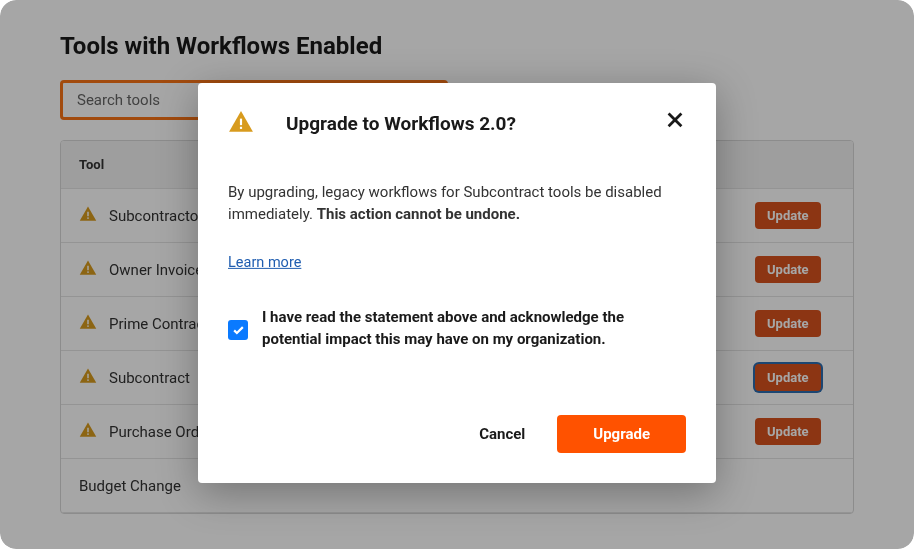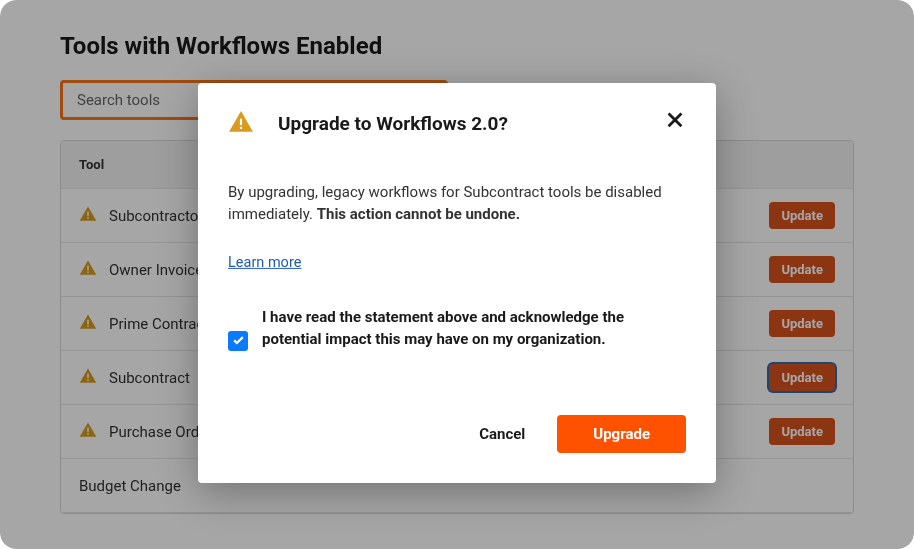--- a/index.html
+++ b/index.html
@@ -9,33 +9,33 @@
 .page-title{font-size:24px;font-weight:700;color:#1a1a1a;margin-bottom:20px}
 .search-wrap{position:relative;width:388px;margin-bottom:20px}
 .search-input{width:100%;height:40px;border:3px solid #f97316;border-radius:4px;padding:0 40px 0 14px;font-size:15px;color:#666;background:#fff}
 .search-input::placeholder{color:#666}
 .search-icon{position:absolute;right:12px;top:50%;transform:translateY(-50%);color:#555}
 .table{border:1px solid #d8d8d8;border-radius:4px;overflow:hidden}
 .thead,.trow{display:flex;align-items:center;border-bottom:1px solid #e3e3e3;padding:0 18px;height:54px}
 .thead{background:#f3f3f3;height:48px;font-size:13px;font-weight:700;color:#333}
 .col-tool{flex:1;display:flex;align-items:center;gap:12px}
 .col-status{width:170px;font-size:15px;color:#333}
-.col-action{width:80px;display:flex;justify-content:flex-end}
+.col-action{width:80px;display:flex;justify-content:flex-start}
 .trow .tool-text{font-size:15px;color:#333}
 .warn-tri{color:#d89b1e}
 .btn-update{background:#d8521e;color:#fff;border:none;border-radius:4px;padding:6px 12px;font-size:13px;font-weight:700;cursor:pointer}
 .btn-update.active{box-shadow:0 0 0 2px #2b6cb0}
 .modal{position:absolute;left:50%;top:50%;transform:translate(-50%,-48%);width:518px;background:#fff;border-radius:4px;box-shadow:0 10px 40px rgba(0,0,0,.3);padding:26px 30px 30px;z-index:10}
-.modal-head{display:flex;align-items:center;gap:24px;margin-bottom:42px;position:relative}
+.modal-head{display:flex;align-items:center;gap:32px;margin-bottom:42px;position:relative}
 .modal-title{font-size:19px;font-weight:700;color:#1a1a1a}
 .modal-close{position:absolute;right:0;top:0;cursor:pointer;color:#1a1a1a}
 .modal-body{font-size:15px;color:#333;line-height:1.5}
 .modal-body .bold{font-weight:700}
 .learn-more{display:inline-block;margin-top:26px;color:#1f5db0;font-size:14.5px;text-decoration:underline;cursor:pointer}
-.ack-row{display:flex;gap:14px;margin-top:34px;align-items:flex-end}
+.ack-row{display:flex;gap:14px;margin-top:34px;align-items:center}
 .checkbox{width:20px;height:20px;background:#0a7aff;border-radius:3px;display:flex;align-items:center;justify-content:center;flex-shrink:0;margin-top:2px;cursor:pointer}
 .check-svg{color:#fff}
 .ack-text{font-size:15px;font-weight:700;color:#1a1a1a;line-height:1.45}
 .modal-foot{display:flex;justify-content:flex-end;gap:32px;align-items:center;margin-top:64px}
 .btn-cancel{background:none;border:none;font-size:15px;font-weight:700;color:#1a1a1a;cursor:pointer}
 .btn-upgrade{background:#ff5200;color:#fff;border:none;border-radius:4px;padding:10px 36px;font-size:15px;font-weight:700;cursor:pointer}
 </style>
 </head>
 <body>
 

